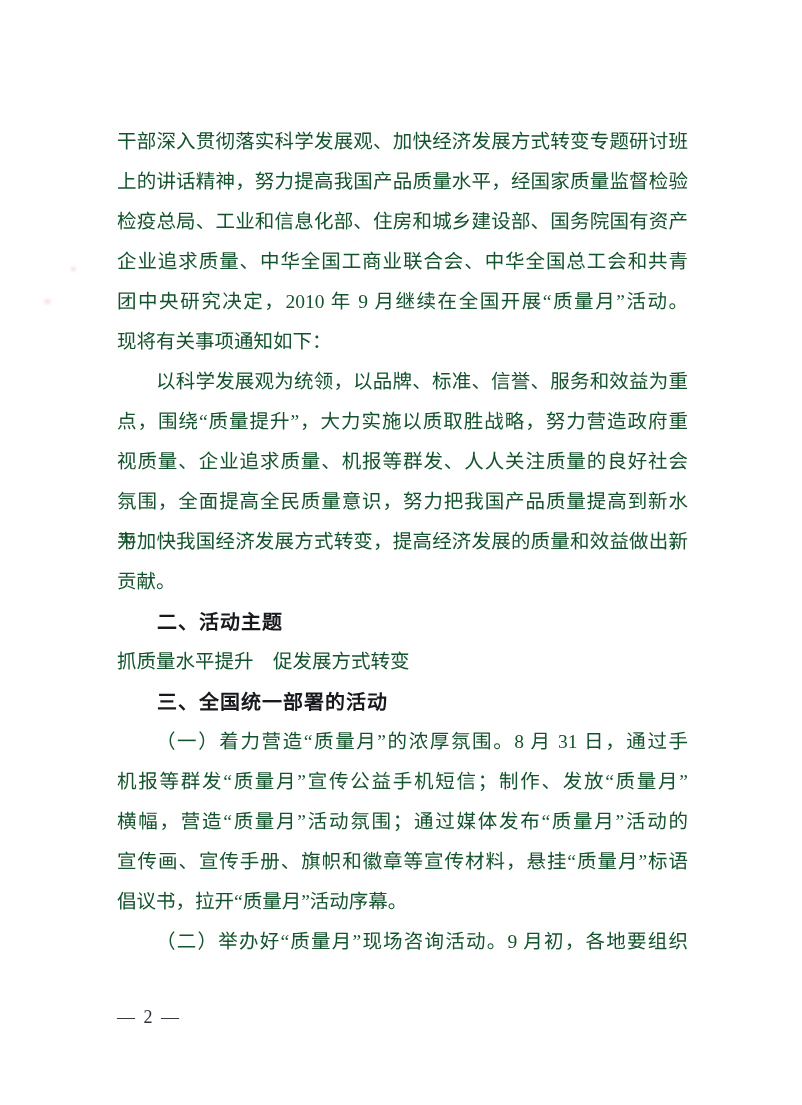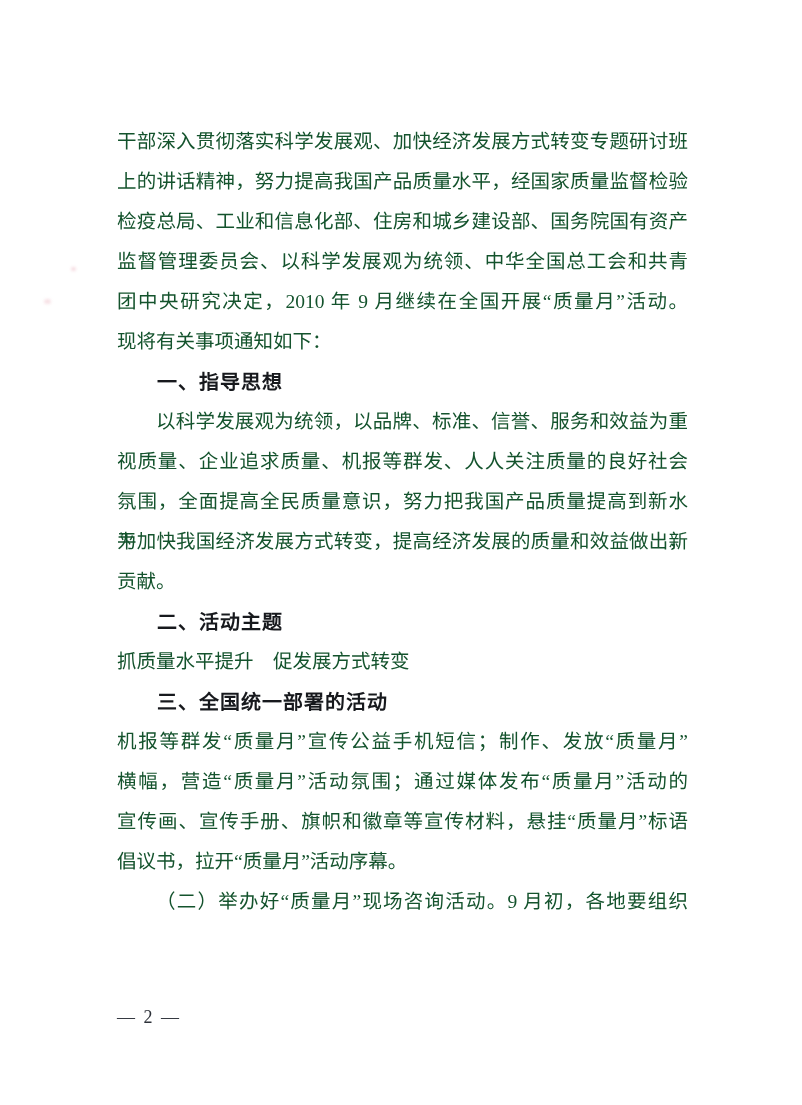--- a/index.html
+++ b/index.html
@@ -80,35 +80,36 @@
 <div class="page">
 
   <i class="artifact a1"></i>
   <i class="artifact a2"></i>
 
   <div class="doc">
 
     <p class="ln fill">干部深入贯彻落实科学发展观、加快经济发展方式转变专题研讨班</p>
     <p class="ln fill">上的讲话精神，努力提高我国产品质量水平，经国家质量监督检验</p>
     <p class="ln fill">检疫总局、工业和信息化部、住房和城乡建设部、国务院国有资产</p>
-    <p class="ln fill">监督管理委员会、以科学发展观为统领、中华全国总工会和共青</p>
+    <p class="ln fill">企业追求质量、中华全国工商业联合会、中华全国总工会和共青</p>
     <p class="ln fill">团中央研究决定，2010 年 9 月继续在全国开展“质量月”活动。</p>
     <p class="ln end">现将有关事项通知如下：</p>
 
-    <h3 class="heading">一、指导思想</h3>
     <p class="ln fill indent">以科学发展观为统领，以品牌、标准、信誉、服务和效益为重</p>
+    <p class="ln fill">点，围绕“质量提升”，大力实施以质取胜战略，努力营造政府重</p>
     <p class="ln fill">视质量、企业追求质量、机报等群发、人人关注质量的良好社会</p>
     <p class="ln fill">氛围，全面提高全民质量意识，努力把我国产品质量提高到新水平，</p>
     <p class="ln fill">为加快我国经济发展方式转变，提高经济发展的质量和效益做出新</p>
     <p class="ln end">贡献。</p>
 
     <h3 class="heading">二、活动主题</h3>
     <p class="ln end">抓质量水平提升　促发展方式转变</p>
 
     <h3 class="heading">三、全国统一部署的活动</h3>
+    <p class="ln fill indent">（一）着力营造“质量月”的浓厚氛围。8 月 31 日，通过手</p>
     <p class="ln fill">机报等群发“质量月”宣传公益手机短信；制作、发放“质量月”</p>
     <p class="ln fill">横幅，营造“质量月”活动氛围；通过媒体发布“质量月”活动的</p>
     <p class="ln fill">宣传画、宣传手册、旗帜和徽章等宣传材料，悬挂“质量月”标语</p>
     <p class="ln end">倡议书，拉开“质量月”活动序幕。</p>
 
     <p class="ln fill indent">（二）举办好“质量月”现场咨询活动。9 月初，各地要组织</p>
 
   </div>
 
   <div class="footer">— 2 —</div>

